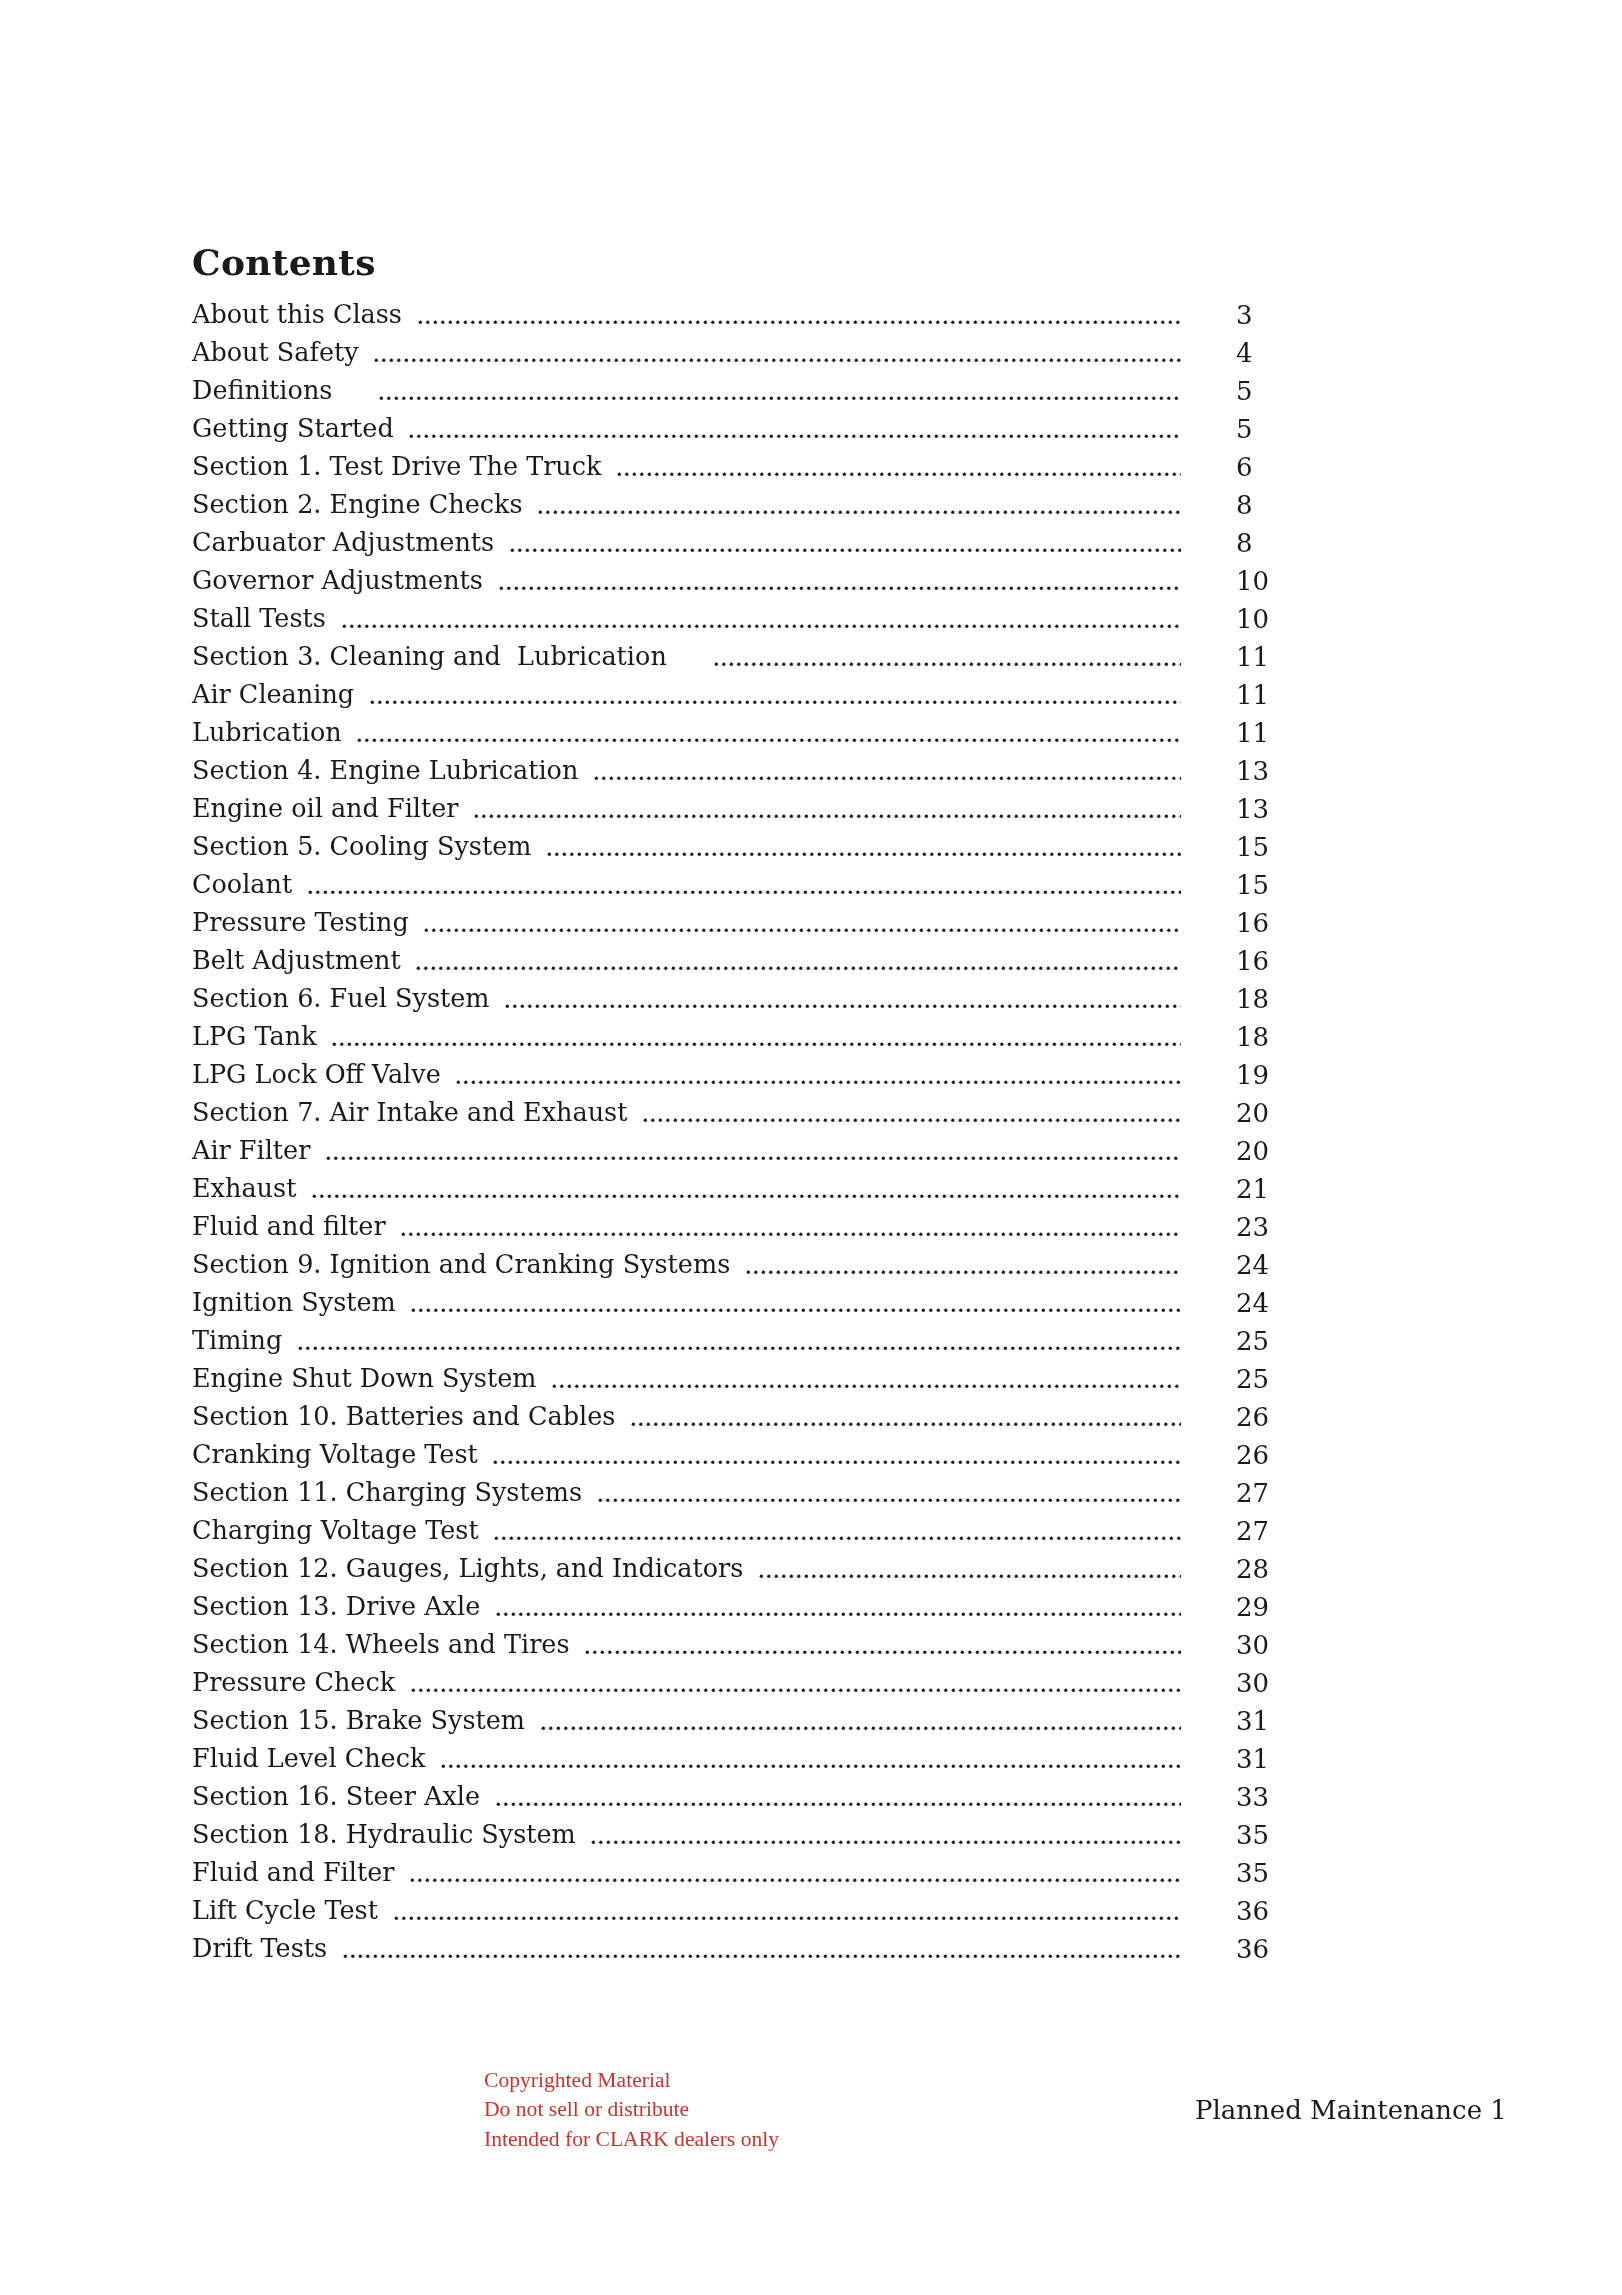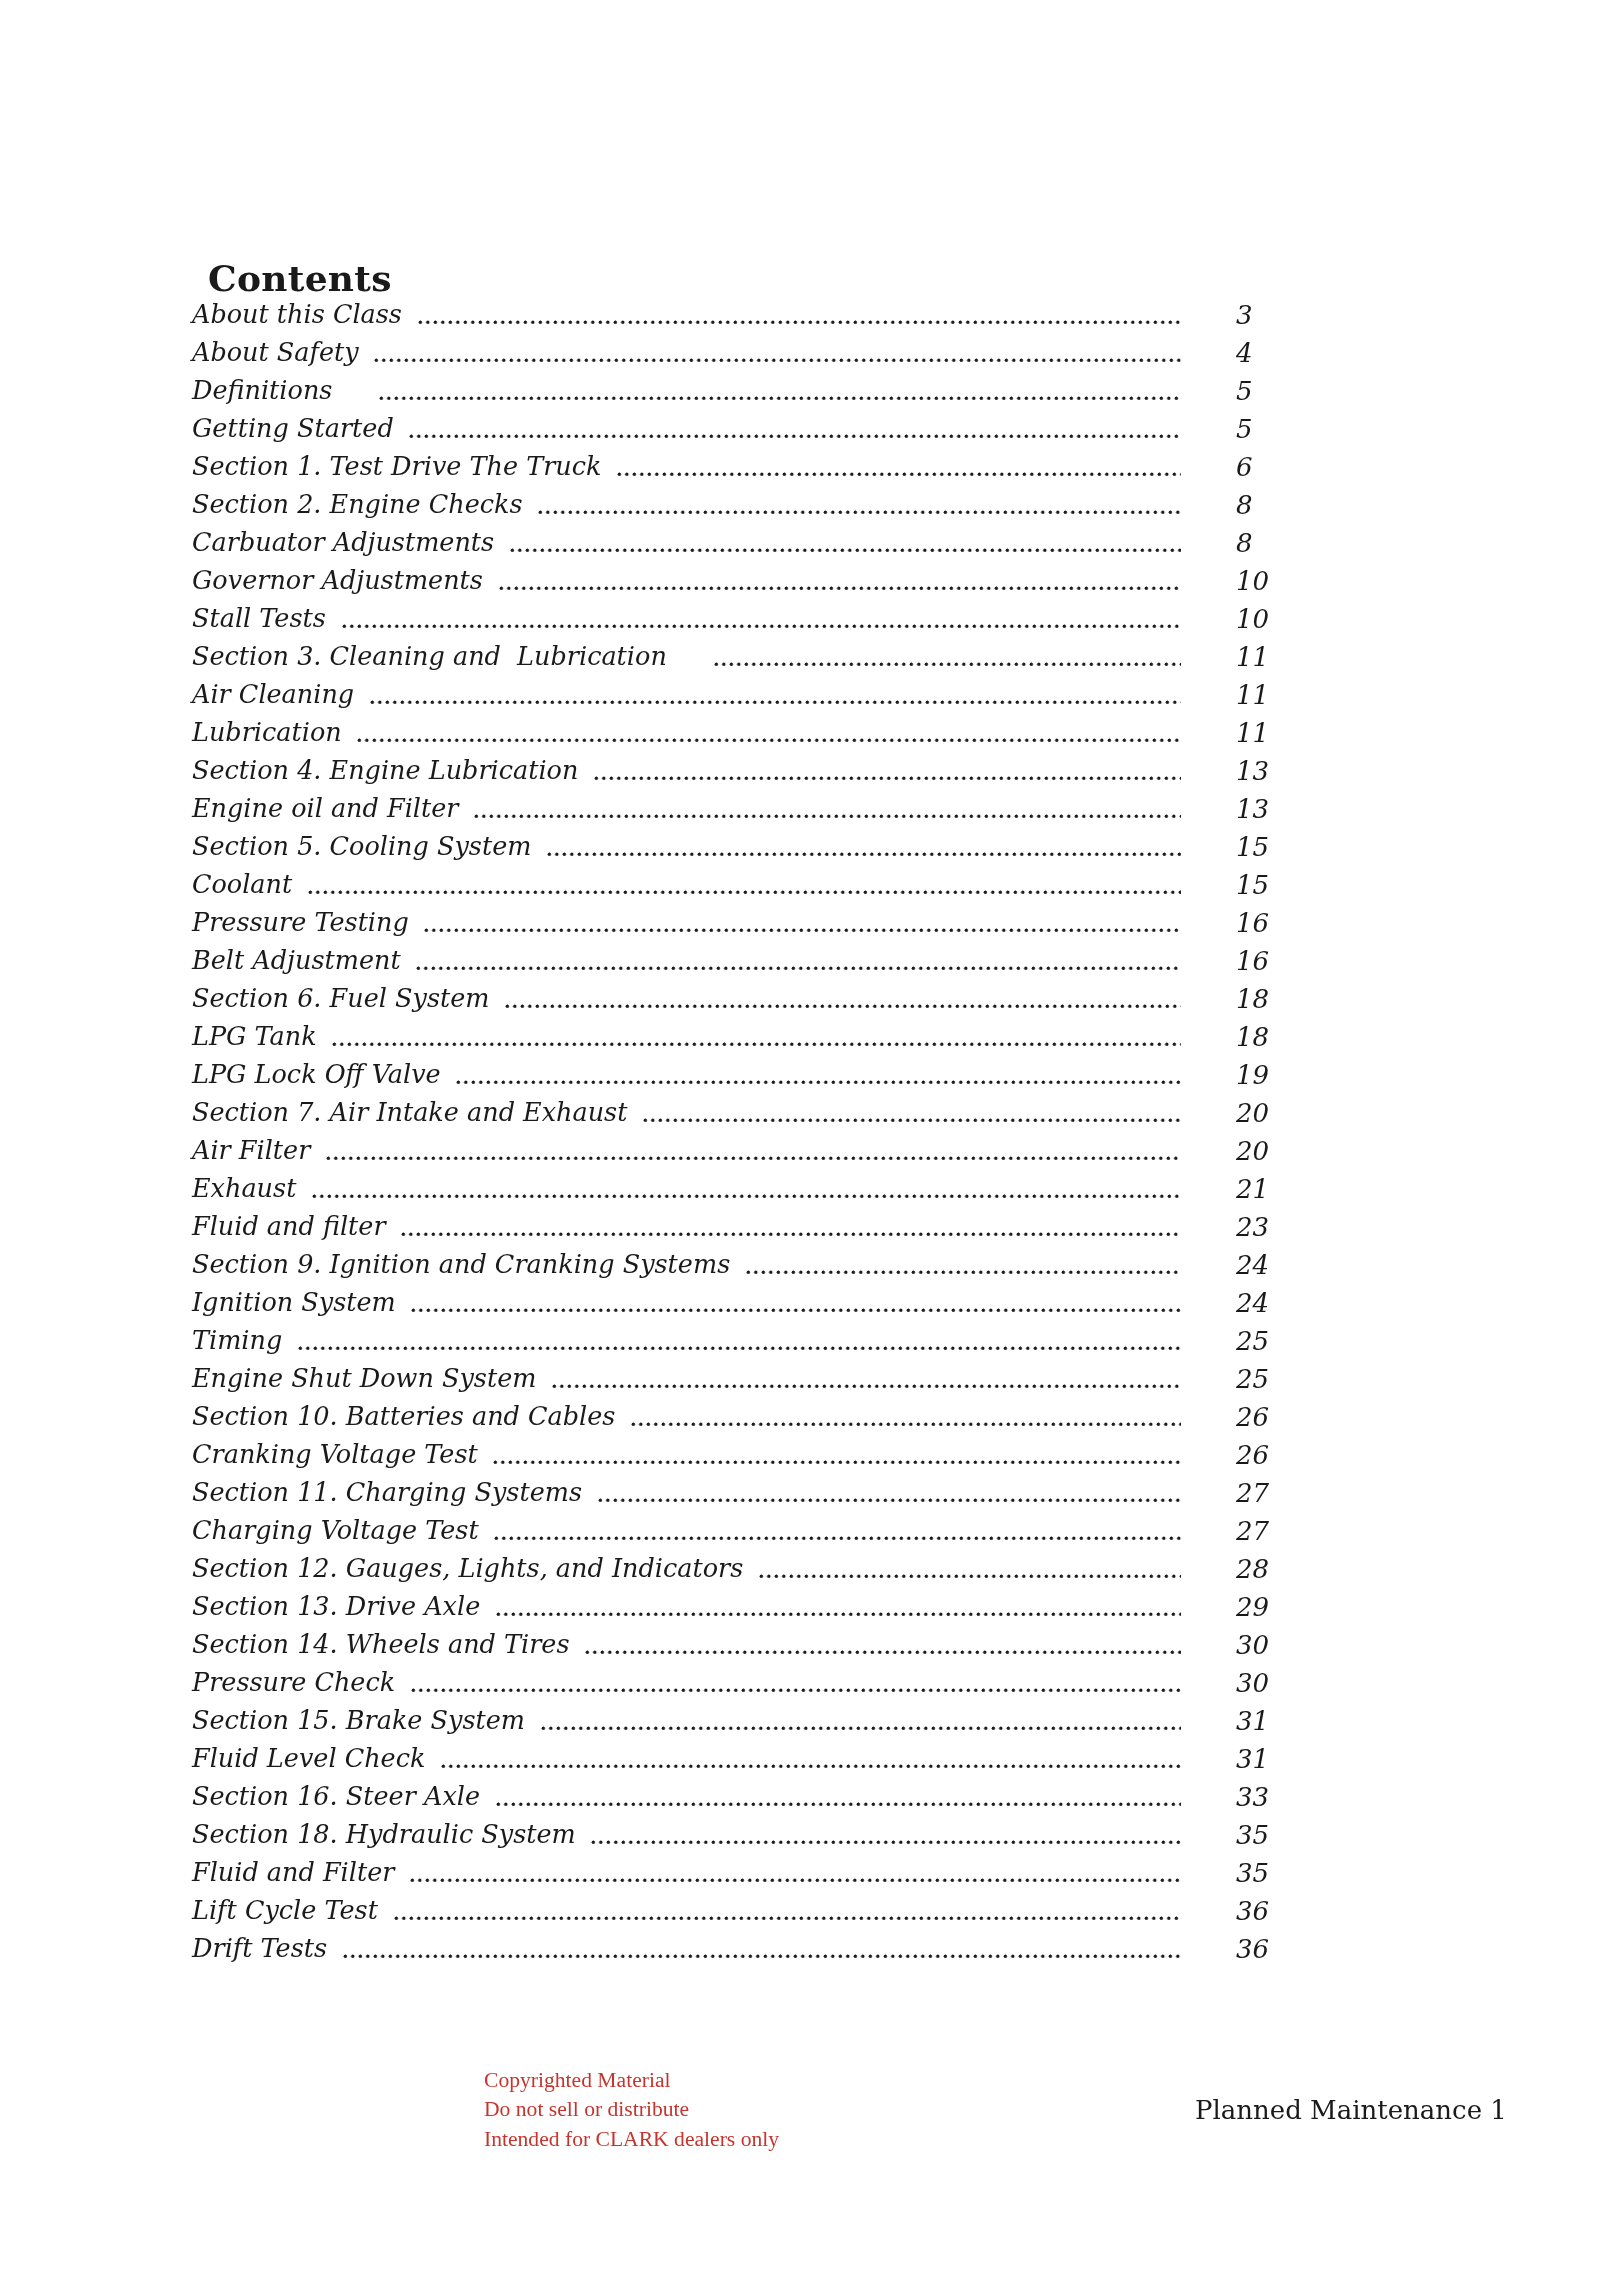--- a/index.html
+++ b/index.html
@@ -15,31 +15,30 @@
     background: var(--paper);
     font-family: "DejaVu Serif", "Liberation Serif", serif;
     color: var(--ink);
     position: relative;
     overflow: hidden;
   }
   .page-title {
     position: absolute;
     left: 192px;
     top: 241px;
-    margin: 16px;
+    margin: 0;
     font-size: 36px;
     font-weight: bold;
     letter-spacing: 0.3px;
   }
   .toc {
     position: absolute;
     left: 192px;
     top: 296px;
     width: 1086px;
-    font-style: italic;
   }
   .toc-row {
     display: flex;
     align-items: flex-end;
     height: 38px;
   }
   .toc-row .label {
     flex: 0 0 auto;
     font-size: 25.5px;
     line-height: 1;

